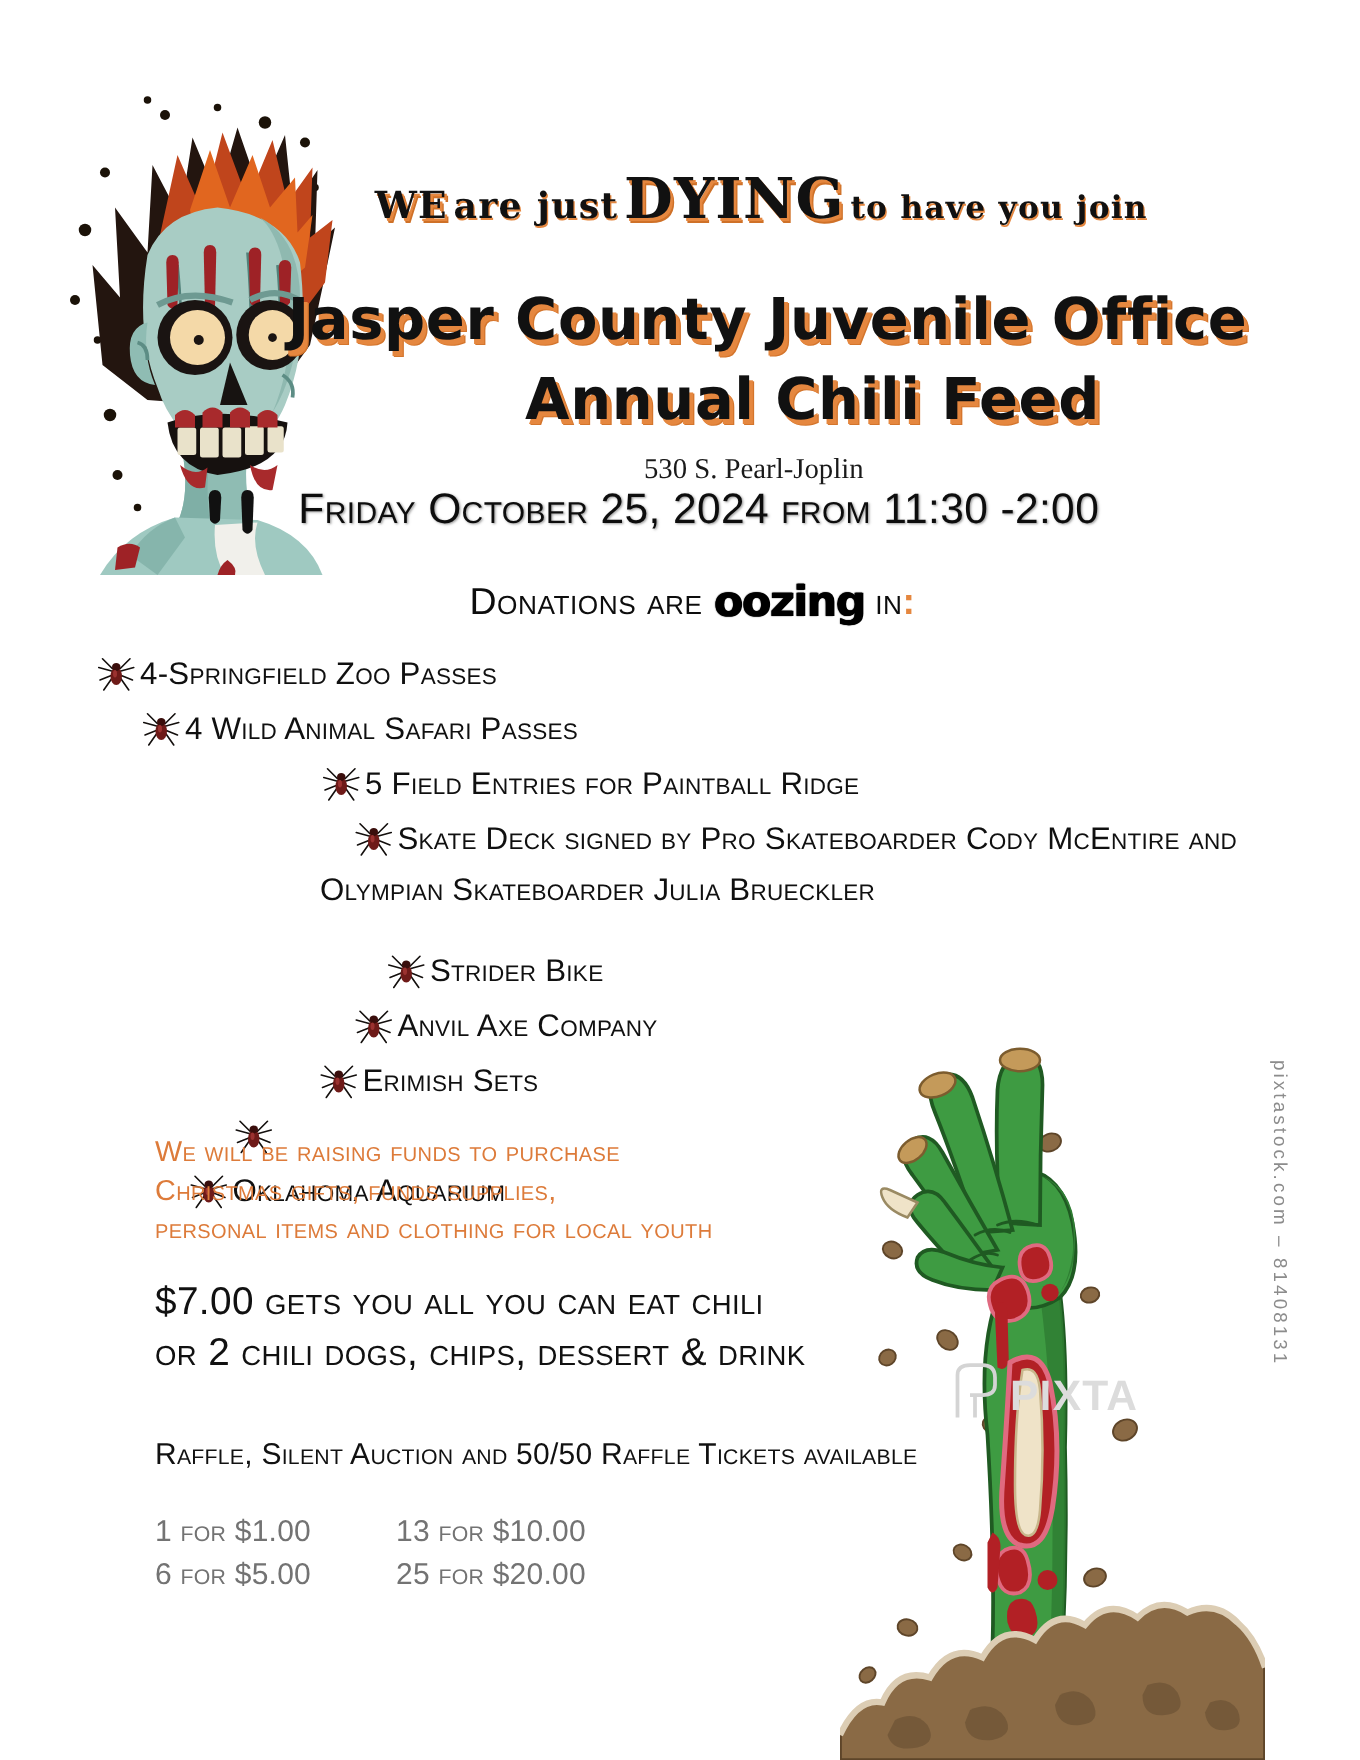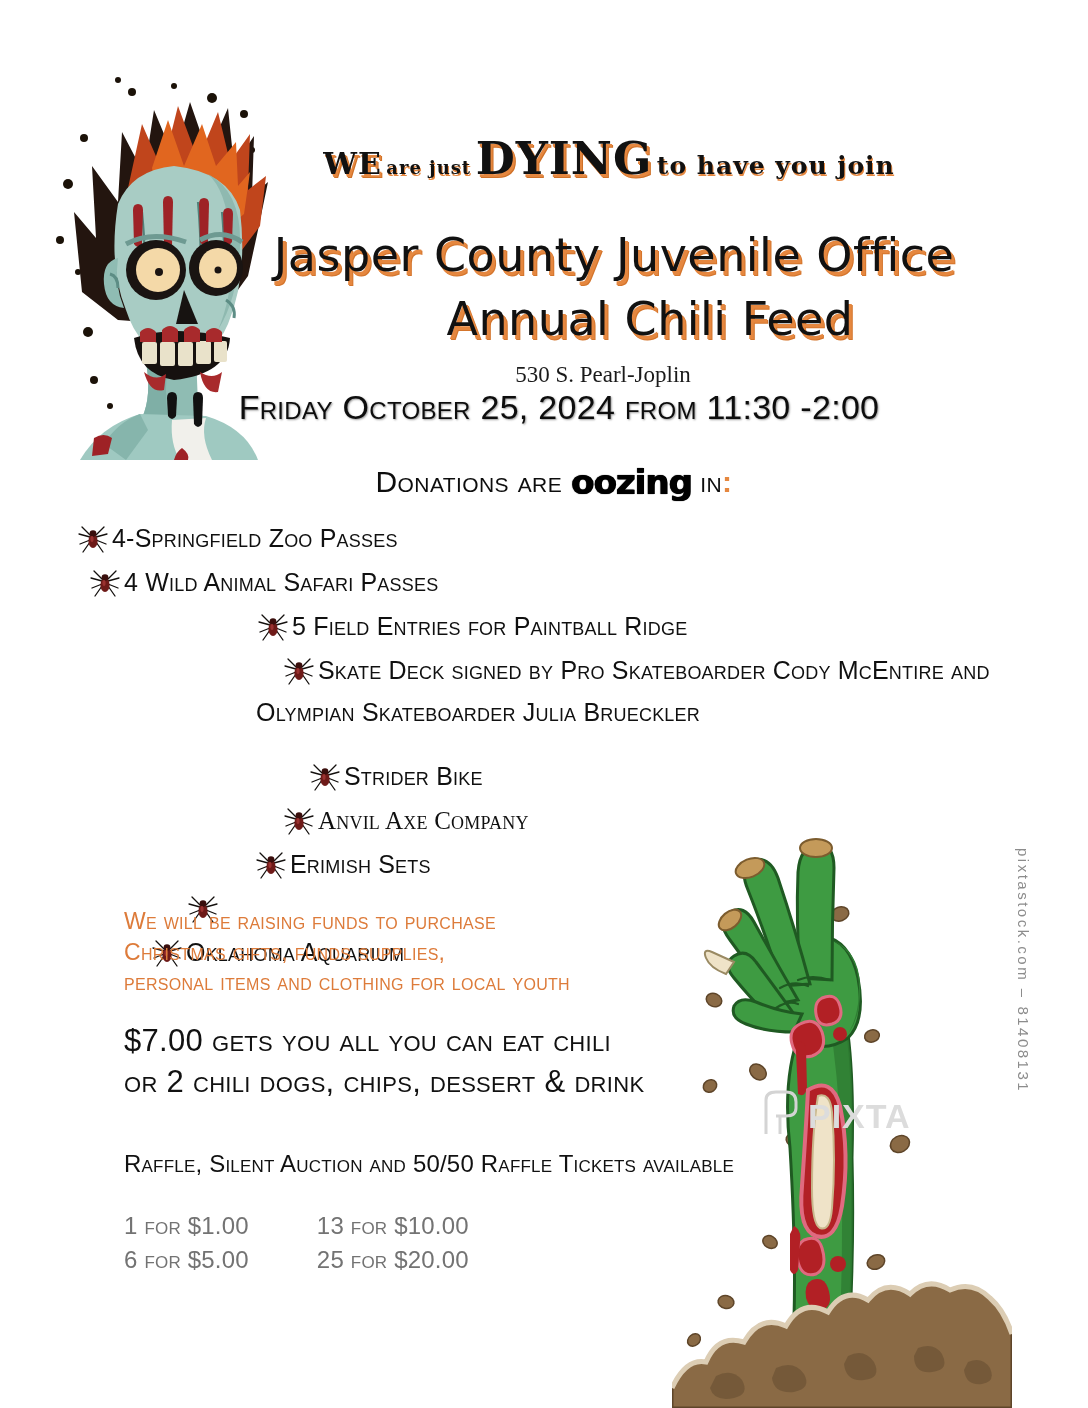--- a/index.html
+++ b/index.html
@@ -44,33 +44,33 @@
     white-space: nowrap;
   }
   .deco-serif {
     font-family: "DejaVu Serif", serif;
     font-weight: bold;
     color: #111111;
     text-shadow: 2px 3px 0 #E5873F, 3px 4px 0 #cf7128;
     letter-spacing: 1px;
   }
   .dying-we   { font-size: 30px; }
-  .dying-mid  { font-size: 18px; text-shadow: 1px 2px 0 #E5873F; text-align: center; }
+  .dying-mid  { font-size: 29px; text-shadow: 1px 2px 0 #E5873F; text-align: center; }
   .dying-big  { font-size: 45px; }
   .dying-tail { font-size: 25px; text-shadow: 1px 2px 0 #E5873F; }
 
   .line-org1, .line-org2 {
     position: absolute;
     width: 1088px;
     text-align: center;
     padding-left: 140px;
     box-sizing: border-box;
     white-space: nowrap;
     font-family: "DejaVu Sans", sans-serif;
-    font-weight: normal;
+    font-weight: bold;
     font-size: 46px;
     color: #111111;
     text-shadow: 3px 4px 0 #E5873F, 4px 5px 0 #d4752c;
     letter-spacing: 0.5px;
   }
   .line-org1 { top: 228px; }
   .line-org2 { top: 292px; margin-left: 36px; }
 
   .line-address {
     position: absolute;
@@ -373,21 +373,21 @@
 <div id="donation-list">
     <div class="don-item" style="padding-left: 76px;"><span class="spider"><svg viewBox="0 0 34 34" xmlns="http://www.w3.org/2000/svg">
   <g stroke="#14100e" stroke-width="1.3" fill="none" stroke-linecap="round">
     <path d="M14 13 L6 5 M14 15 L3 12 M14 18 L4 22 M14 20 L7 30"></path>
     <path d="M20 13 L28 5 M20 15 L31 12 M20 18 L30 22 M20 20 L27 30"></path>
   </g>
   <ellipse cx="17" cy="19" rx="4.6" ry="7" fill="#6E1A18"></ellipse>
   <ellipse cx="17" cy="11.5" rx="3.4" ry="3.2" fill="#3A0E0C"></ellipse>
   <ellipse cx="16" cy="17" rx="1.6" ry="3" fill="#9B3230"></ellipse>
 </svg></span><span>4-Springfield Zoo Passes</span></div>
-    <div class="don-item" style="padding-left: 88px;"><span class="spider"><svg viewBox="0 0 34 34" xmlns="http://www.w3.org/2000/svg">
+    <div class="don-item" style="padding-left: 112px;"><span class="spider"><svg viewBox="0 0 34 34" xmlns="http://www.w3.org/2000/svg">
   <g stroke="#14100e" stroke-width="1.3" fill="none" stroke-linecap="round">
     <path d="M14 13 L6 5 M14 15 L3 12 M14 18 L4 22 M14 20 L7 30"></path>
     <path d="M20 13 L28 5 M20 15 L31 12 M20 18 L30 22 M20 20 L27 30"></path>
   </g>
   <ellipse cx="17" cy="19" rx="4.6" ry="7" fill="#6E1A18"></ellipse>
   <ellipse cx="17" cy="11.5" rx="3.4" ry="3.2" fill="#3A0E0C"></ellipse>
   <ellipse cx="16" cy="17" rx="1.6" ry="3" fill="#9B3230"></ellipse>
 </svg></span><span>4 Wild Animal Safari Passes</span></div>
     <div class="don-item" style="padding-left: 256px;"><span class="spider"><svg viewBox="0 0 34 34" xmlns="http://www.w3.org/2000/svg">
   <g stroke="#14100e" stroke-width="1.3" fill="none" stroke-linecap="round">
@@ -410,21 +410,21 @@
     <div class="don-item" style="padding-left: 256px;">Olympian Skateboarder Julia  Brueckler</div>
     <div class="don-item" style="padding-left: 308px; margin-top: 34px;"><span class="spider"><svg viewBox="0 0 34 34" xmlns="http://www.w3.org/2000/svg">
   <g stroke="#14100e" stroke-width="1.3" fill="none" stroke-linecap="round">
     <path d="M14 13 L6 5 M14 15 L3 12 M14 18 L4 22 M14 20 L7 30"></path>
     <path d="M20 13 L28 5 M20 15 L31 12 M20 18 L30 22 M20 20 L27 30"></path>
   </g>
   <ellipse cx="17" cy="19" rx="4.6" ry="7" fill="#6E1A18"></ellipse>
   <ellipse cx="17" cy="11.5" rx="3.4" ry="3.2" fill="#3A0E0C"></ellipse>
   <ellipse cx="16" cy="17" rx="1.6" ry="3" fill="#9B3230"></ellipse>
 </svg></span><span>Strider Bike</span></div>
-    <div class="don-item" style="padding-left: 282px; font-family: Liberation Serif, serif;"><span class="spider"><svg viewBox="0 0 34 34" xmlns="http://www.w3.org/2000/svg">
+    <div class="don-item" style="padding-left: 282px;"><span class="spider"><svg viewBox="0 0 34 34" xmlns="http://www.w3.org/2000/svg">
   <g stroke="#14100e" stroke-width="1.3" fill="none" stroke-linecap="round">
     <path d="M14 13 L6 5 M14 15 L3 12 M14 18 L4 22 M14 20 L7 30"></path>
     <path d="M20 13 L28 5 M20 15 L31 12 M20 18 L30 22 M20 20 L27 30"></path>
   </g>
   <ellipse cx="17" cy="19" rx="4.6" ry="7" fill="#6E1A18"></ellipse>
   <ellipse cx="17" cy="11.5" rx="3.4" ry="3.2" fill="#3A0E0C"></ellipse>
   <ellipse cx="16" cy="17" rx="1.6" ry="3" fill="#9B3230"></ellipse>
 </svg></span><span>Anvil Axe Company</span></div>
     <div class="don-item" style="padding-left: 254px;"><span class="spider"><svg viewBox="0 0 34 34" xmlns="http://www.w3.org/2000/svg">
   <g stroke="#14100e" stroke-width="1.3" fill="none" stroke-linecap="round">

